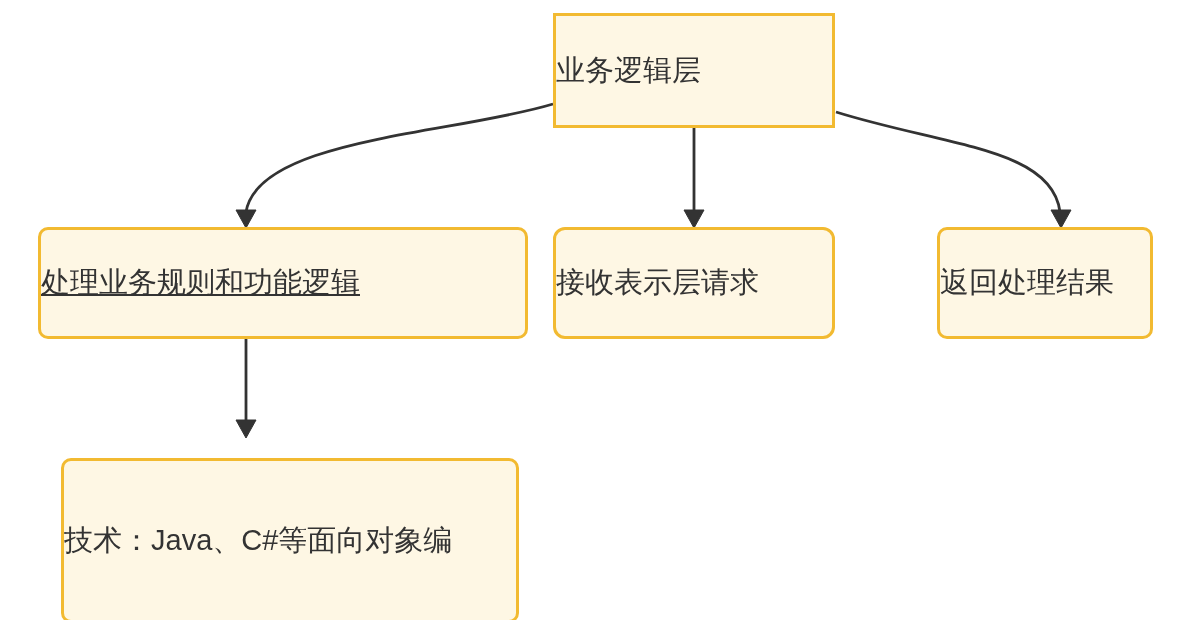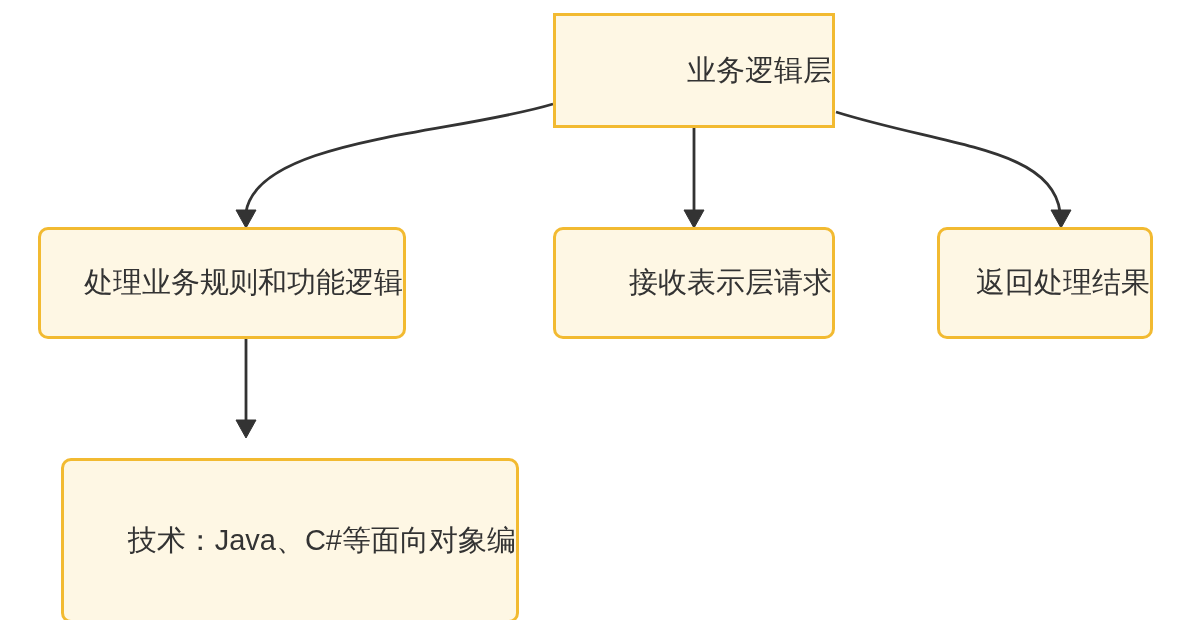--- a/index.html
+++ b/index.html
@@ -37,35 +37,35 @@
   .node {
     position: absolute;
     box-sizing: border-box;
     background: #fef7e4;
     border: 3px solid #f2ba31;
     color: #333333;
     font-size: 29px;
     line-height: 1.85;
     display: flex;
     flex-direction: column;
-    align-items: flex-end;
+    align-items: flex-start;
     justify-content: center;
     text-align: center;
   }
   .node.rounded {
     border-radius: 10px;
   }
   .node .line {
     display: block;
     white-space: nowrap;
   }
   
   #node-root    { left: 553px; top: 13px;  width: 282px; height: 115px; }
-  #node-rules   { left: 38px;  top: 227px; width: 368px; height: 112px; }
-  #node-receive { left: 553px; top: 227px; width: 282px; height: 112px; }
+  #node-rules   { left: 38px;  top: 227px; width: 490px; height: 112px; text-decoration: underline; }
+  #node-receive { left: 553px; top: 227px; width: 282px; height: 112px; border-radius: 12px; }
   #node-result  { left: 937px; top: 227px; width: 216px; height: 112px; }
   #node-tech    { left: 17px;  top: 458px; width: 458px; height: 165px; margin-left: 44px; }
 </style>
 </head>
 <body>
 
 <div class="canvas">
 
   <svg class="edges" viewBox="0 0 1204 620" xmlns="http://www.w3.org/2000/svg">
 

